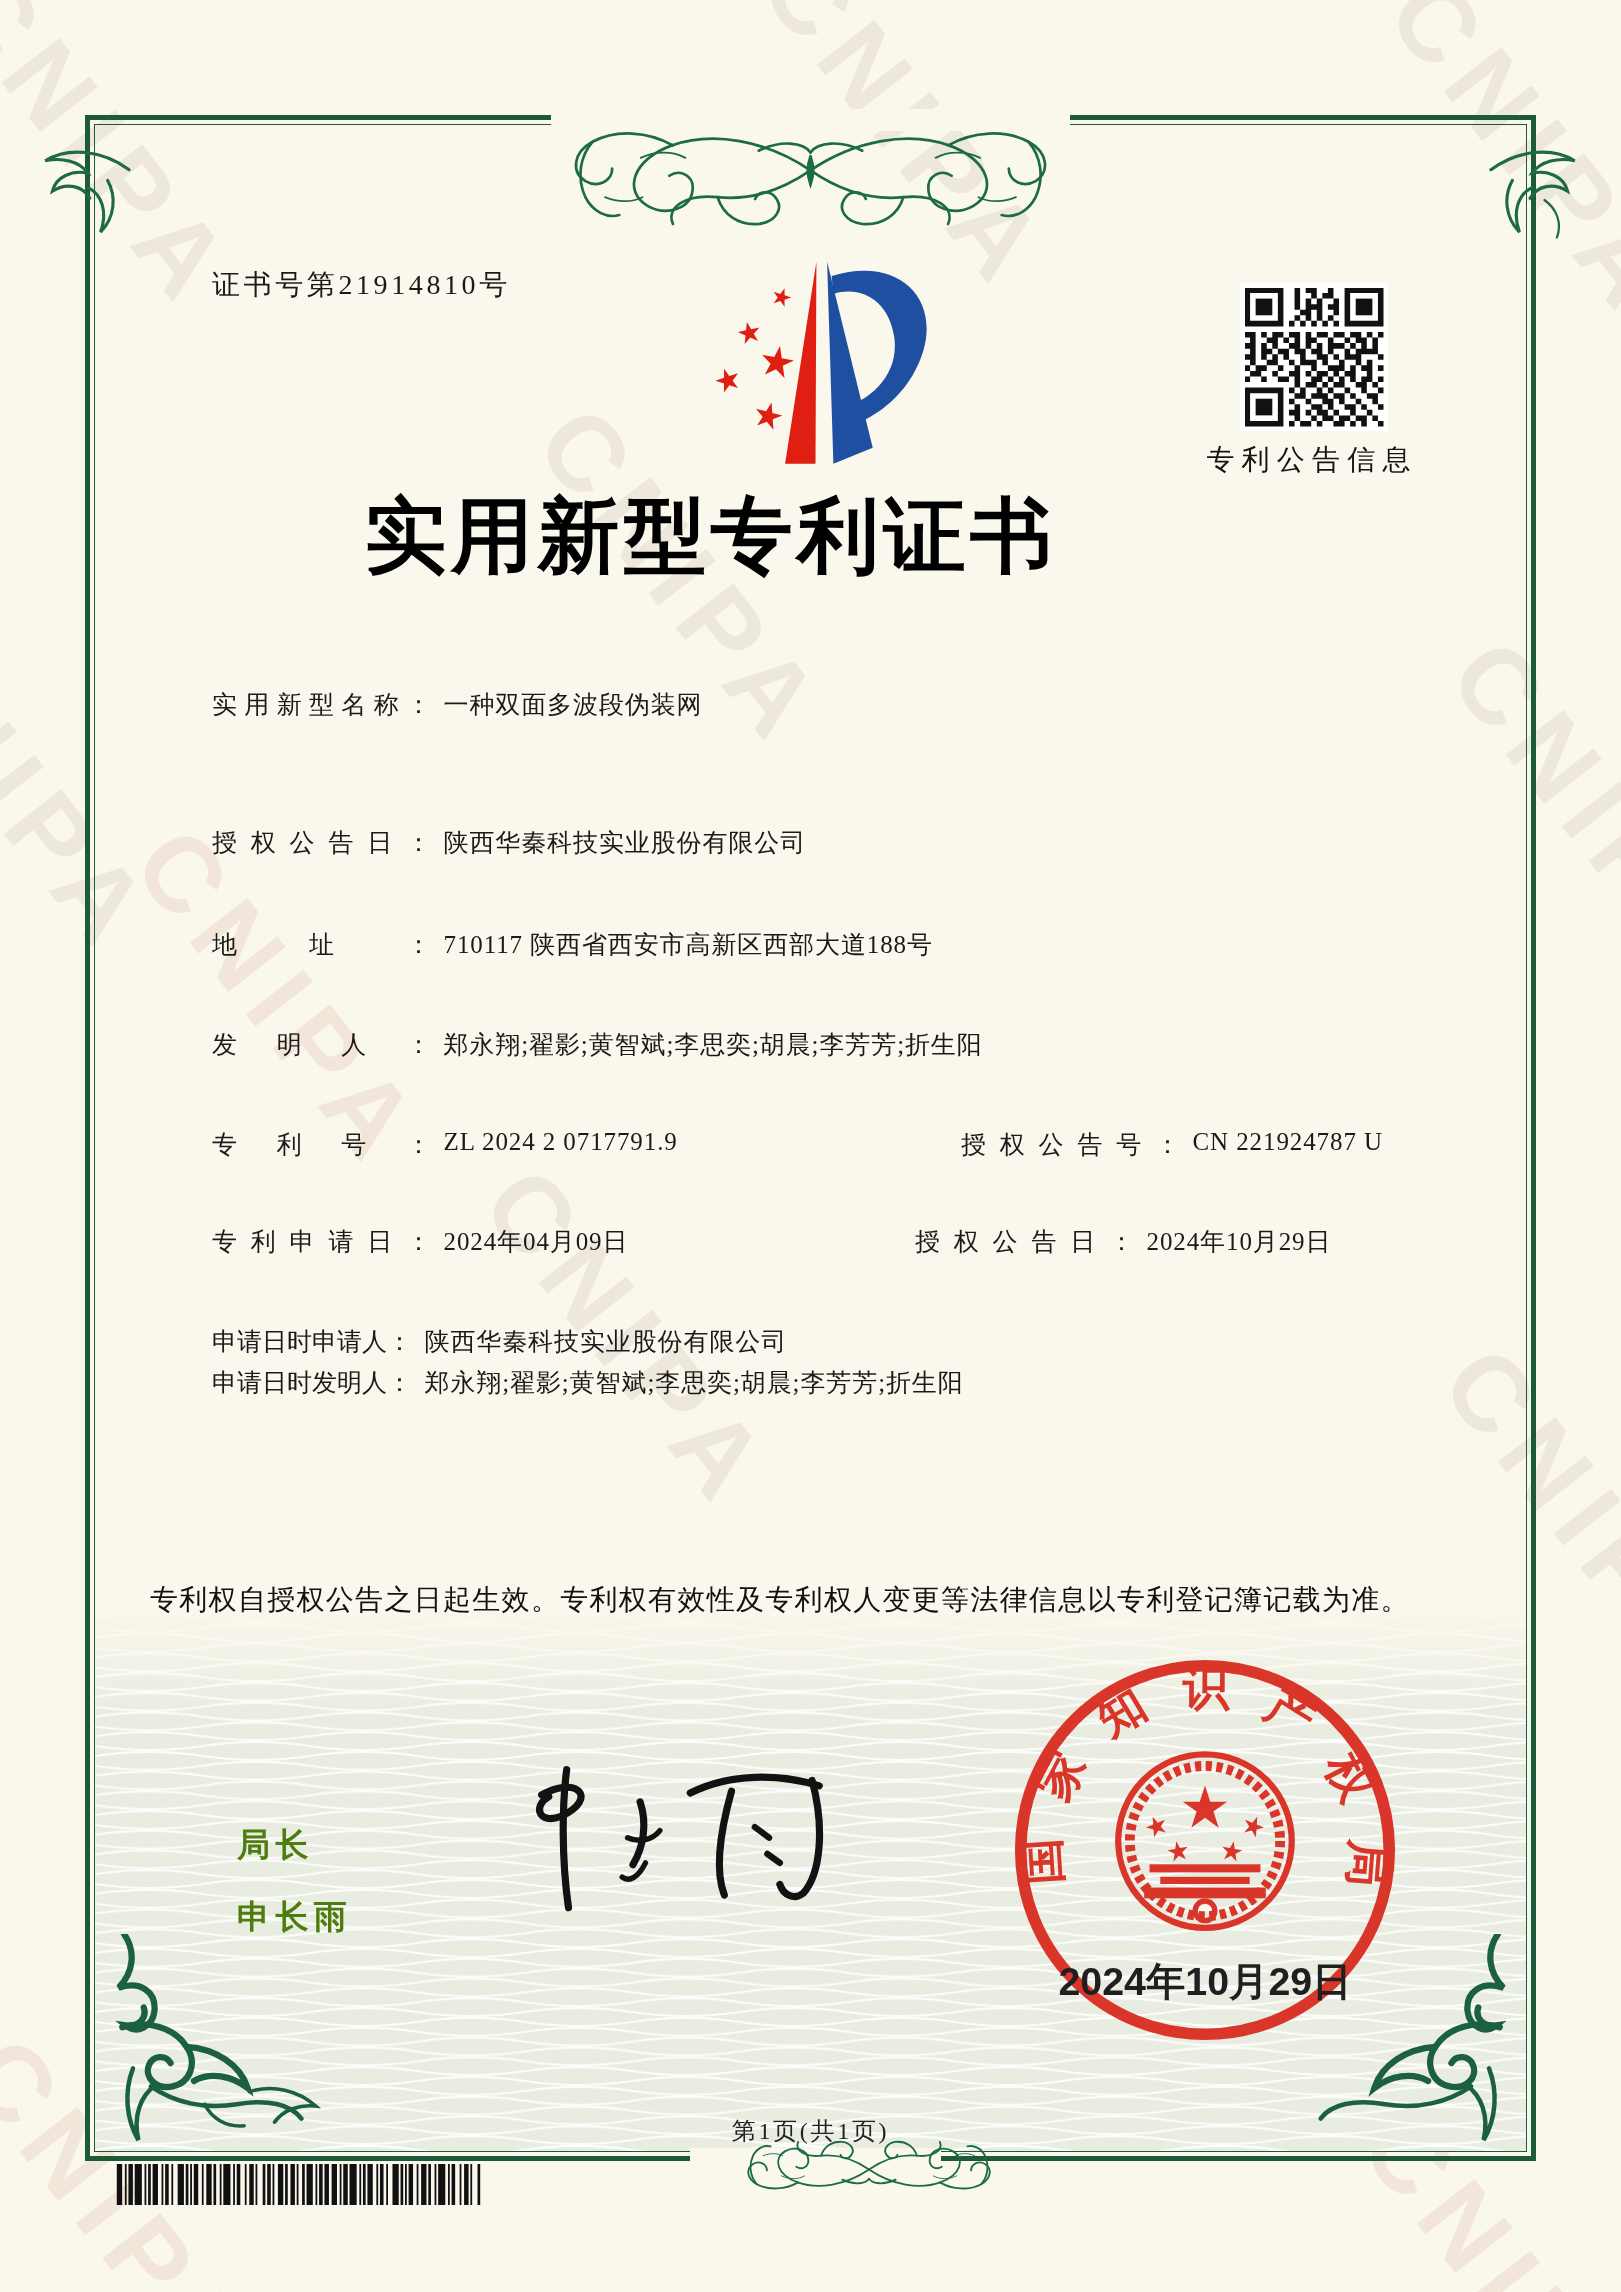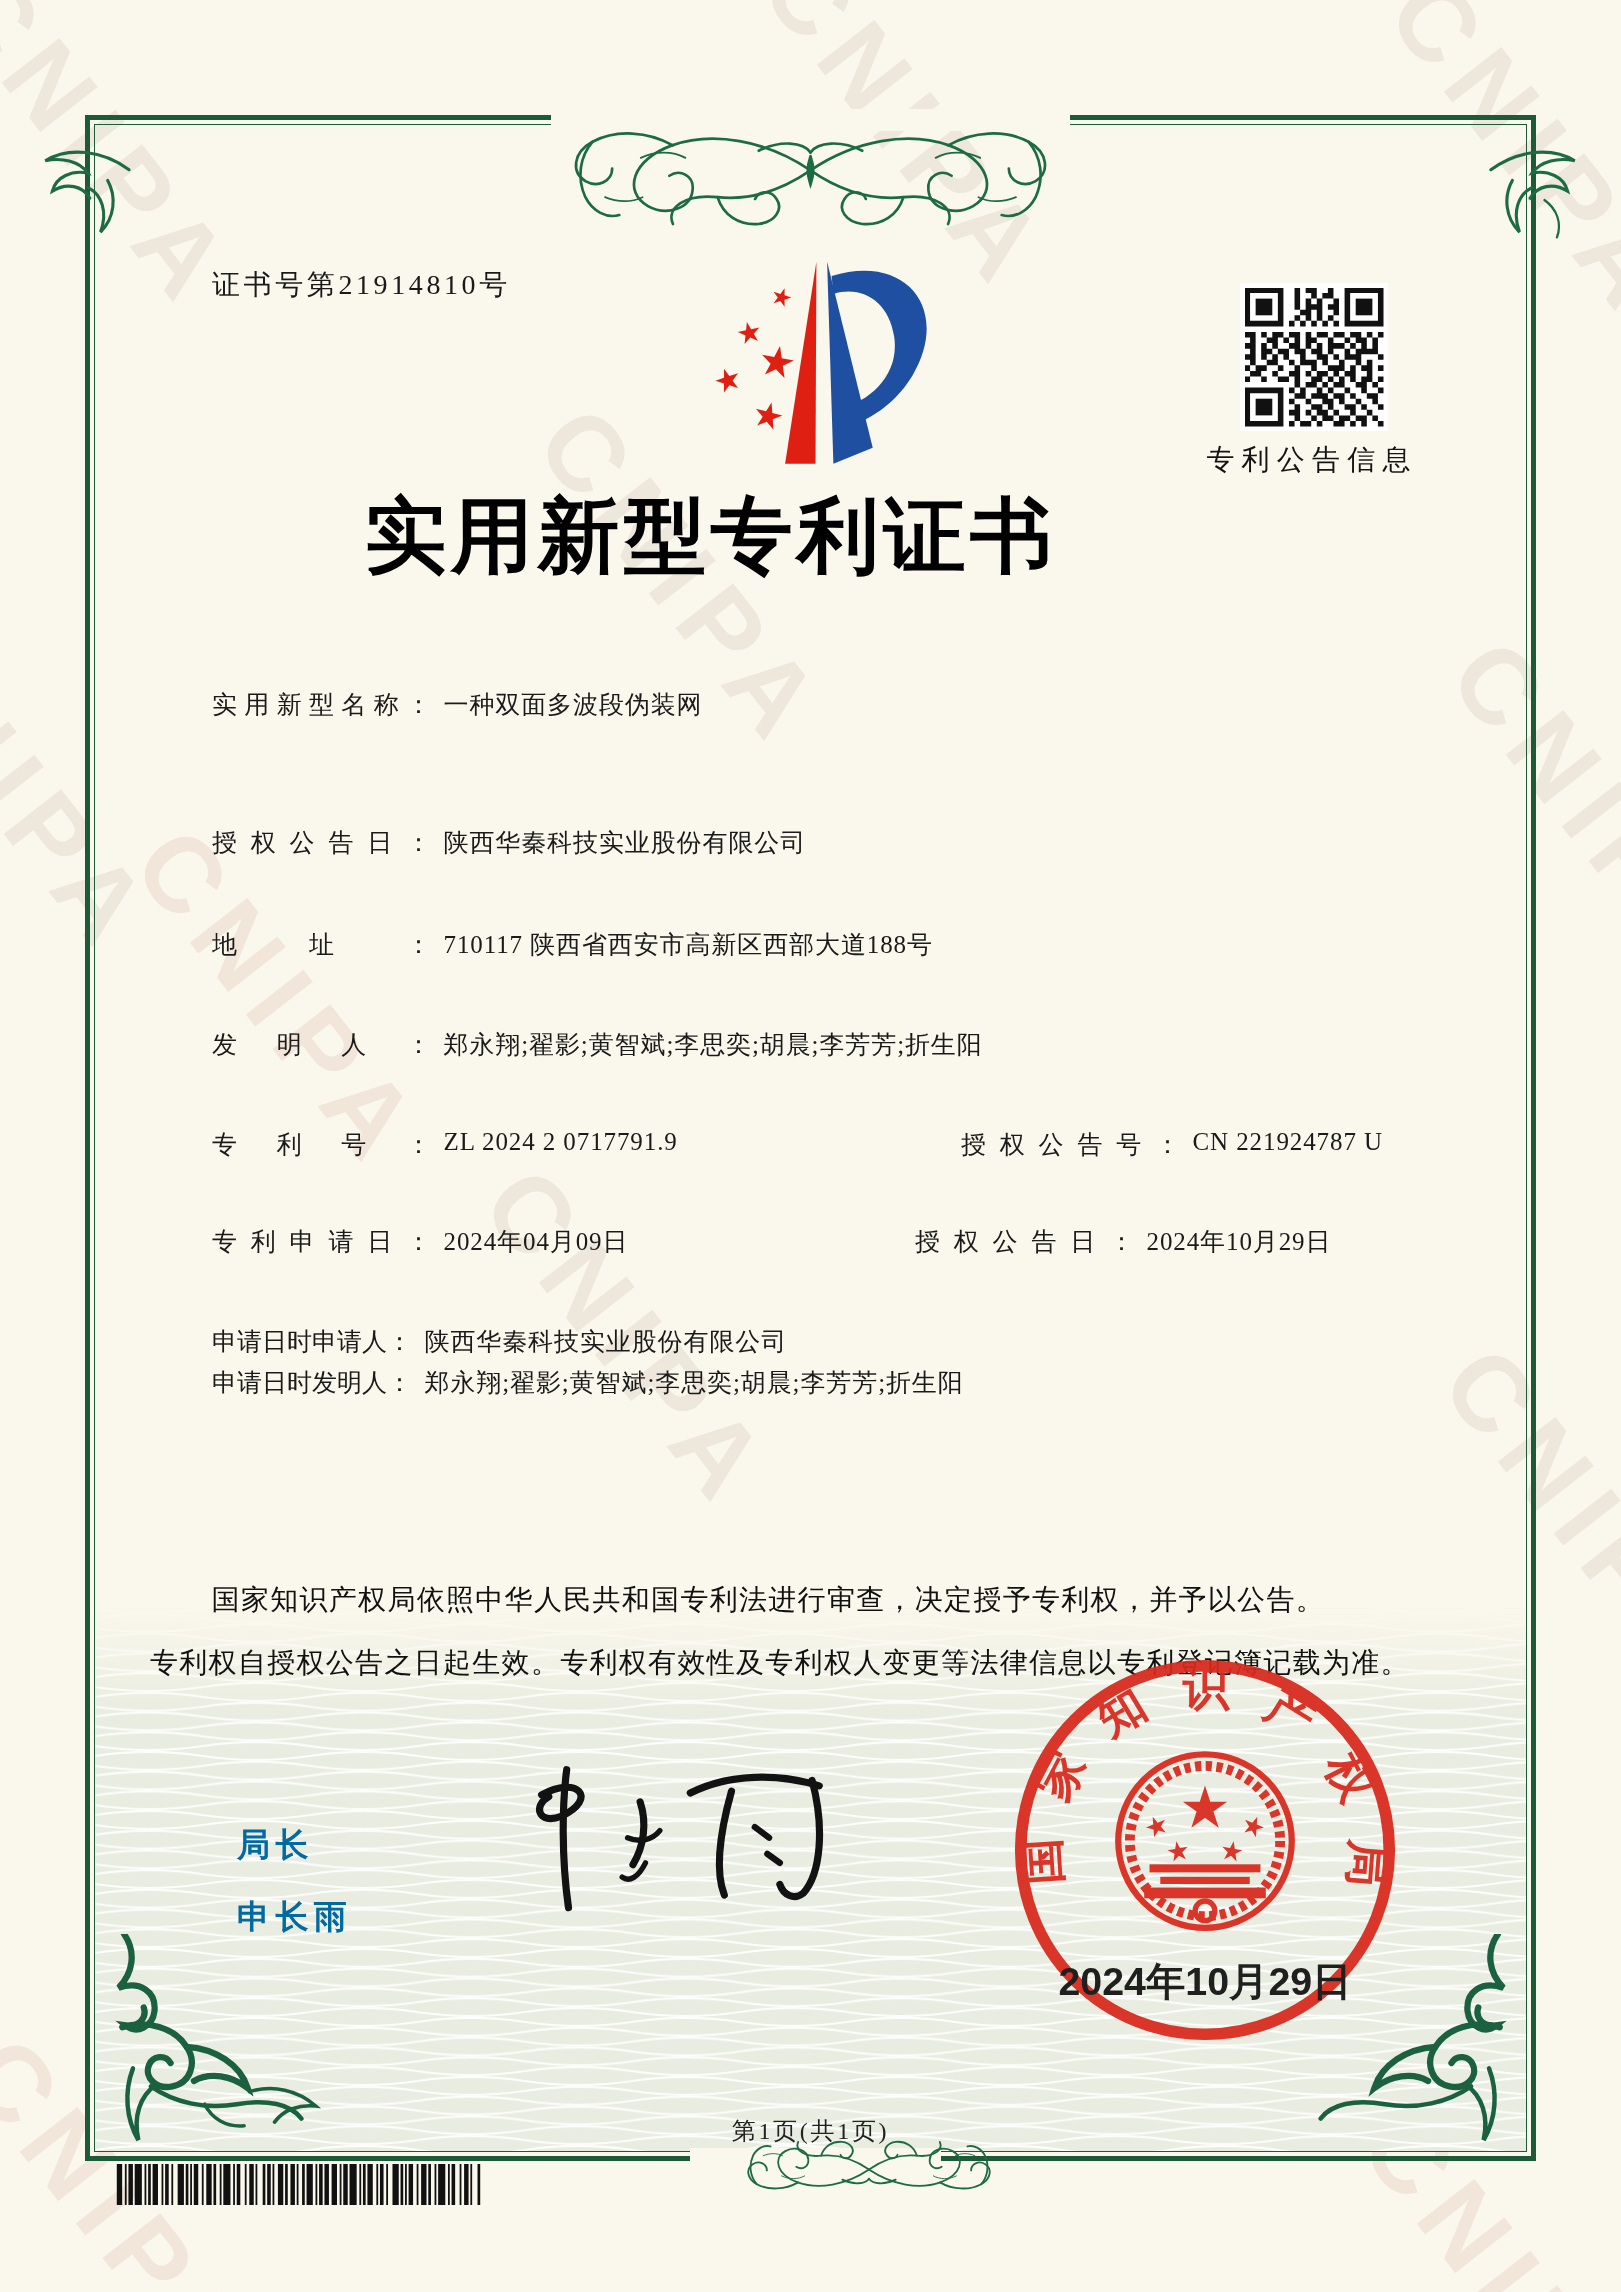--- a/index.html
+++ b/index.html
@@ -57,21 +57,21 @@
   .frow .fvalue{margin-left:12.5px;letter-spacing:0.9px;}
   .frow.rcol{left:915px;}
   
   #statement{position:absolute;left:150px;top:1582px;width:1334px;z-index:6;
     font-size:28px;color:#111;}
   #statement .sline{letter-spacing:1.3px;line-height:1.3;margin-bottom:27px;}
   #statement .sline.indent{text-indent:2.2em;}
   
   #signatory-title,#signatory-name{
     position:absolute;left:237px;z-index:6;font-size:33px;font-weight:600;
-    font-family:"Liberation Sans","DejaVu Sans",sans-serif;letter-spacing:5.4px;color:#0369a1;
+    font-family:"Liberation Sans","DejaVu Sans",sans-serif;letter-spacing:5.4px;color:#4d7c0f;
   }
   #signatory-title{top:1823px;}
   #signatory-name{top:1895px;}
   #signature{position:absolute;left:461px;top:1757px;z-index:6;}
   
   #seal{position:absolute;left:1010px;top:1655px;z-index:7;}
   
   #page-indicator{
     position:absolute;left:0;top:2115px;width:1621px;z-index:6;
     text-align:center;font-size:24px;letter-spacing:2.7px;color:#222;
@@ -238,21 +238,20 @@
   <span class="flabel">授权公告日：</span><span class="fvalue">2024年10月29日</span>
 </div>
 <div class="frow" style="top:1325px;">
   <span class="flabel wide">申请日时申请人：</span><span class="fvalue">陕西华秦科技实业股份有限公司</span>
 </div>
 <div class="frow" style="top:1366px;">
   <span class="flabel wide">申请日时发明人：</span><span class="fvalue">郑永翔;翟影;黄智斌;李思奕;胡晨;李芳芳;折生阳</span>
 </div>
 
 <div id="statement">
-  <div class="sline indent">国家知识产权局依照中华人民共和国专利法进行审查，决定授予专利权，并予以公告。</div>
   <div class="sline">专利权自授权公告之日起生效。专利权有效性及专利权人变更等法律信息以专利登记簿记载为准。</div>
 </div>
 
 <div id="signatory-title">局长</div>
 <div id="signatory-name">申长雨</div>
 <svg id="signature" width="412" height="166" viewBox="0 0 460 185">
   <g fill="none" stroke="#121212" stroke-width="8" stroke-linecap="round">
     <path d="M118 14 C 113 52 112 112 120 168"></path>
     <path d="M90 42 C 130 20 154 46 112 66 C 86 76 80 54 98 44"></path>
     <path d="M200 50 C 208 74 204 100 192 120"></path>

